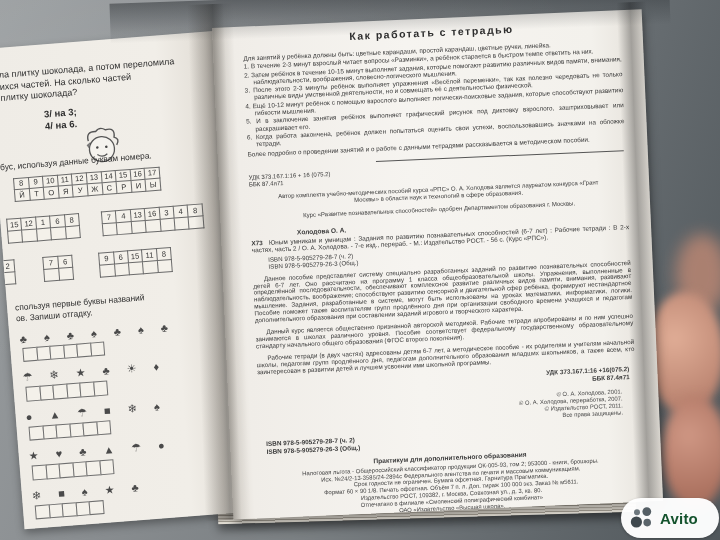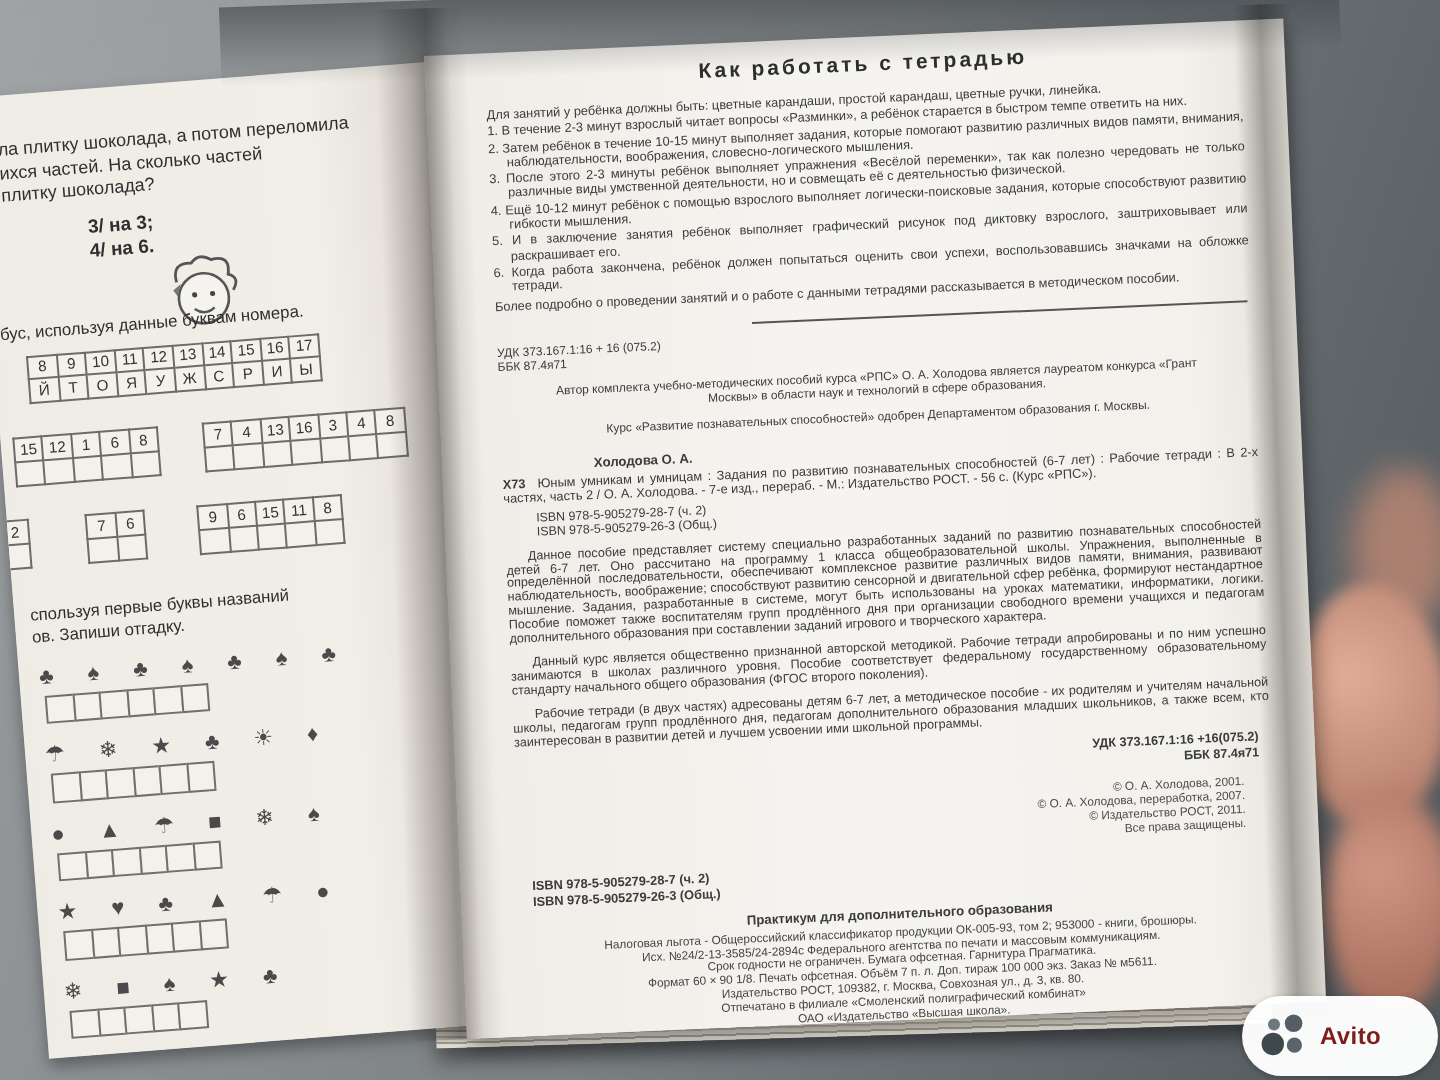--- a/index.html
+++ b/index.html
@@ -90,21 +90,21 @@
   .rp-copy{margin-top:8px;text-align:right;padding-right:14px;font-size:5.9px;line-height:7px;color:#4a4a4a;}
   .rp-isbn-bold{margin:8px 0 0 6px;font-size:6.4px;line-height:7.6px;font-weight:bold;}
   .rp-series{margin-top:6px;text-align:center;font-size:6.6px;font-weight:bold;}
   .rp-imprint{margin-top:3px;text-align:center;font-size:5.9px;line-height:6.9px;color:#444;}
 
   
   .avito{position:absolute;left:621px;top:498px;width:98px;height:40px;z-index:6;
     background:rgba(255,255,255,.97);border-radius:21px;display:flex;align-items:center;
     box-shadow:0 1px 3px rgba(0,0,0,.25);}
   .avito .mark{width:24px;height:24px;margin-left:9px;}
-  .avito .label{margin-left:6px;font-size:12px;font-weight:bold;color:#7f1d1d;letter-spacing:.2px;}
+  .avito .label{margin-left:6px;font-size:15px;font-weight:bold;color:#14532d;letter-spacing:.2px;}
 </style>
 </head>
 <body>
 
 <div class="top-shade noclick"></div>
 <div class="page-stack noclick"></div>
 <div class="finger f3 noclick"></div>
 <div class="finger f1 noclick"></div>
 <div class="finger f2 noclick"></div>
 

